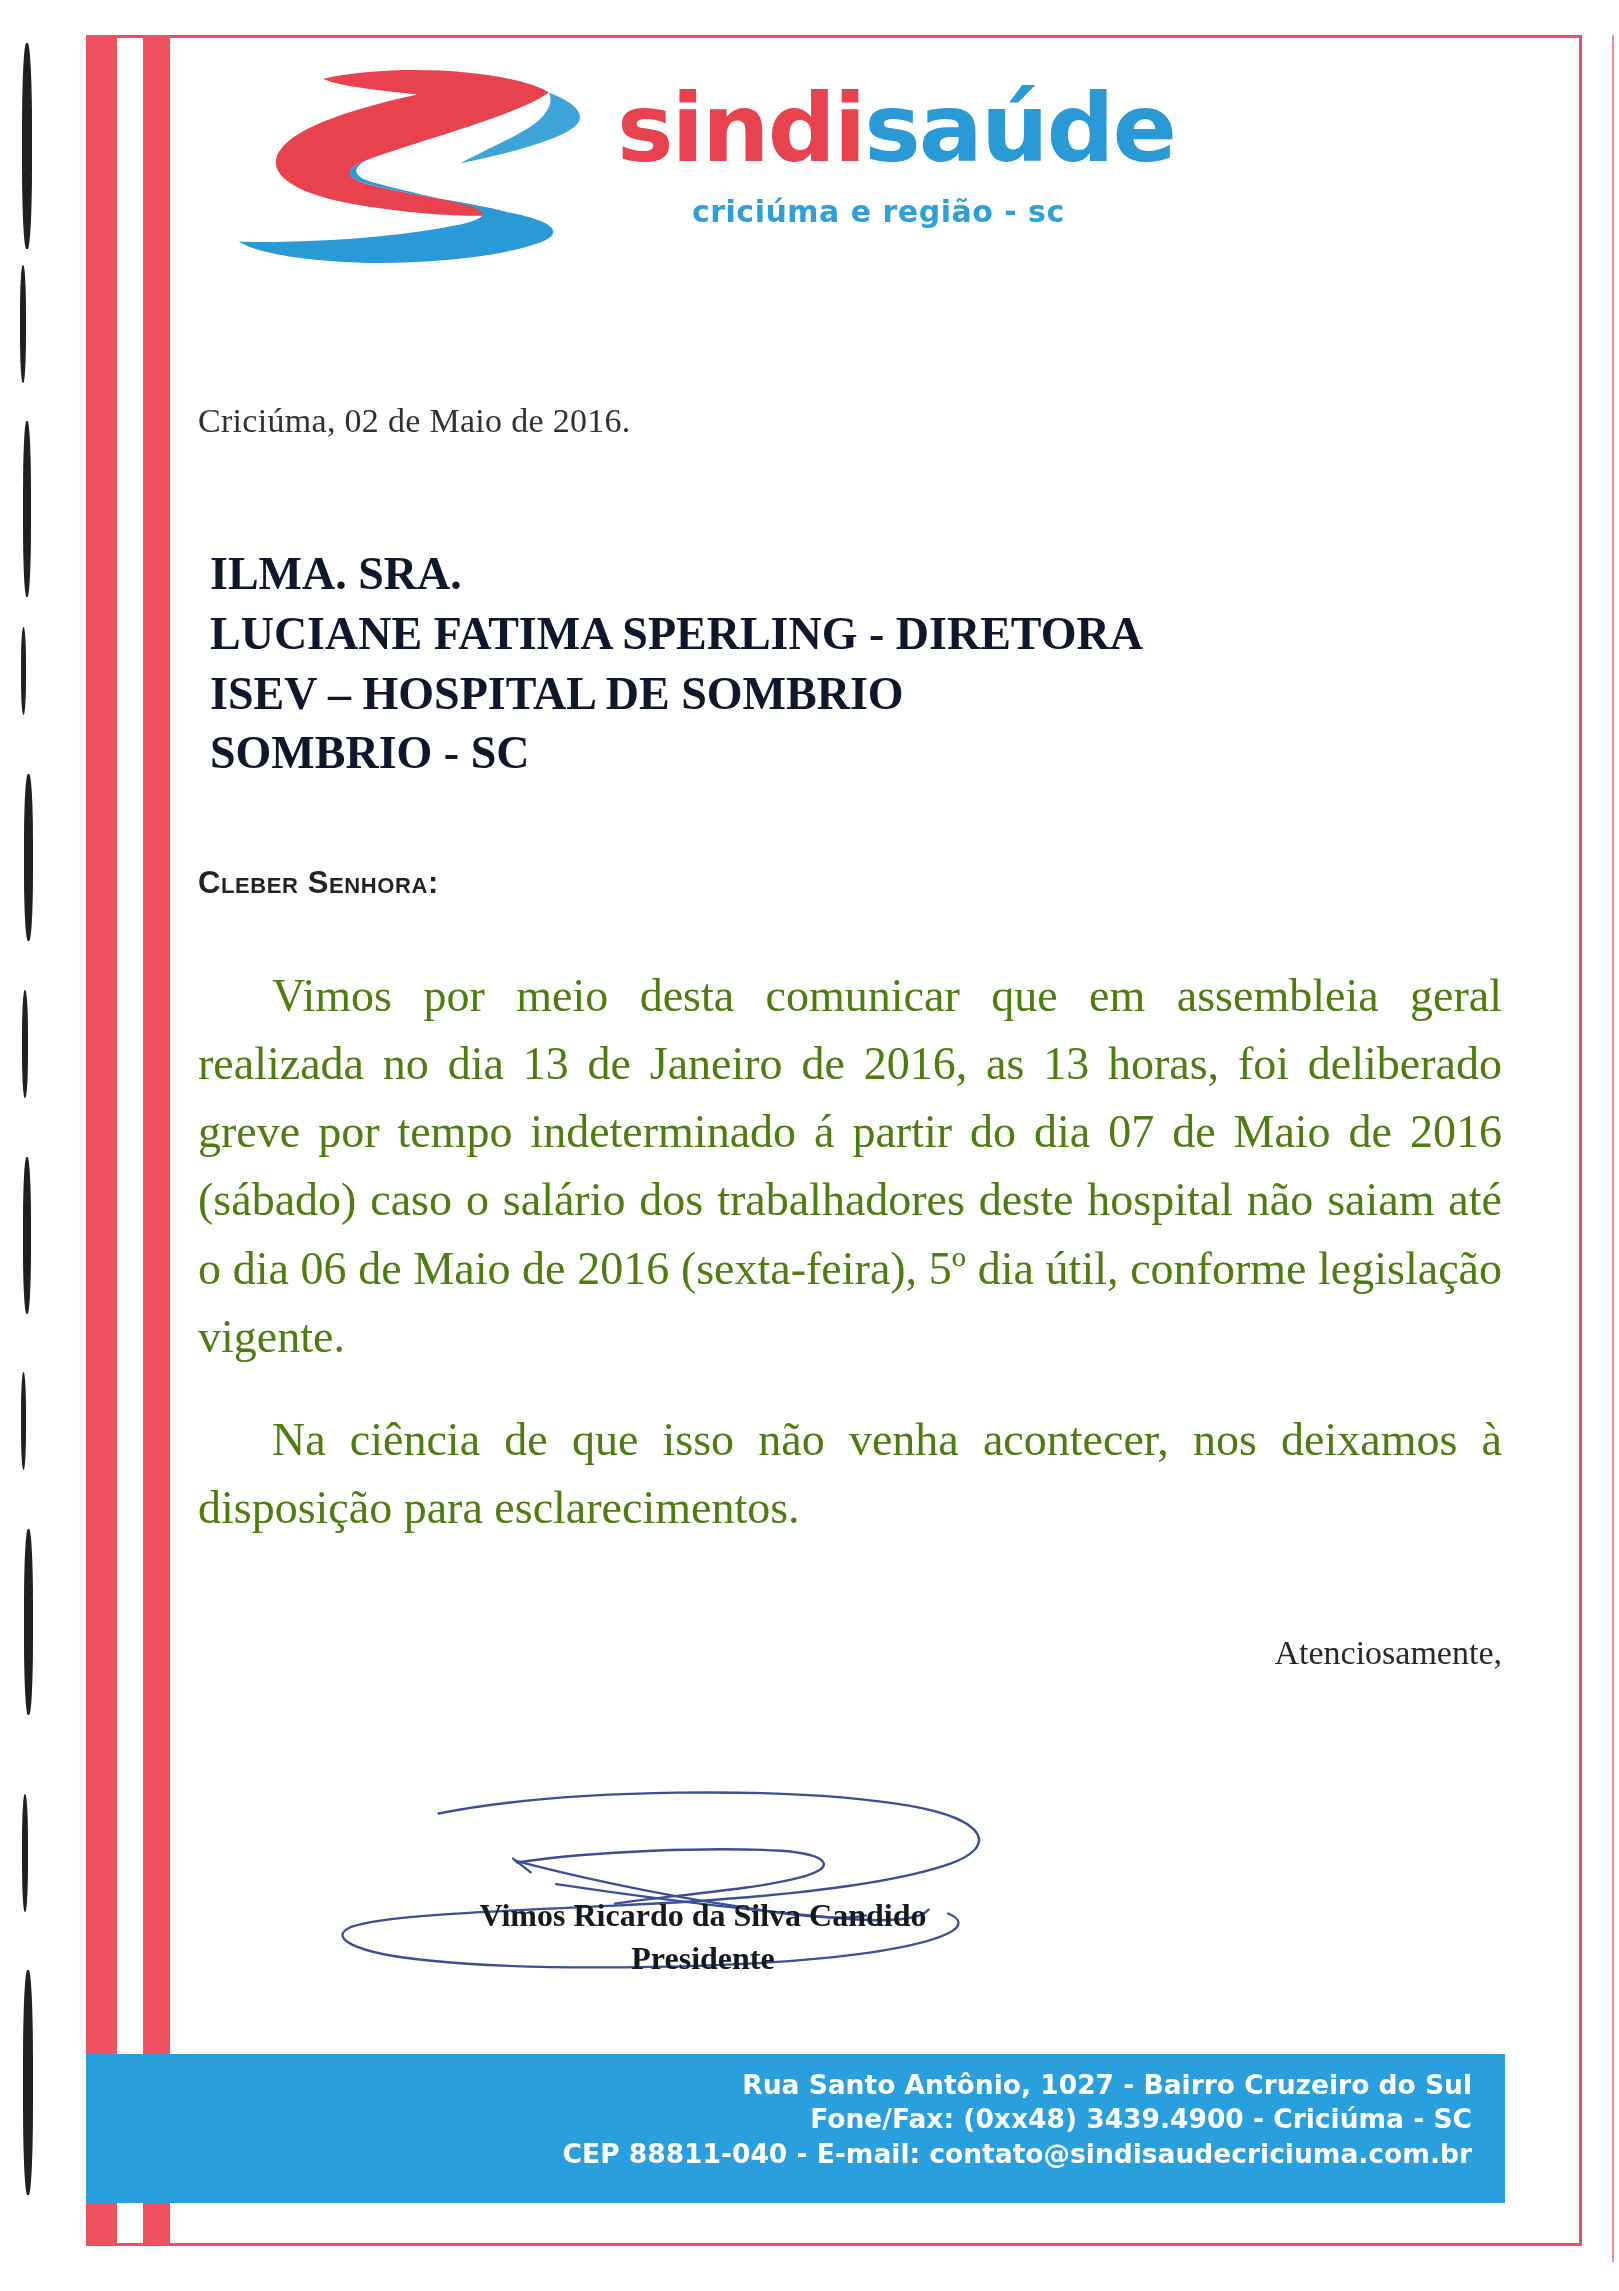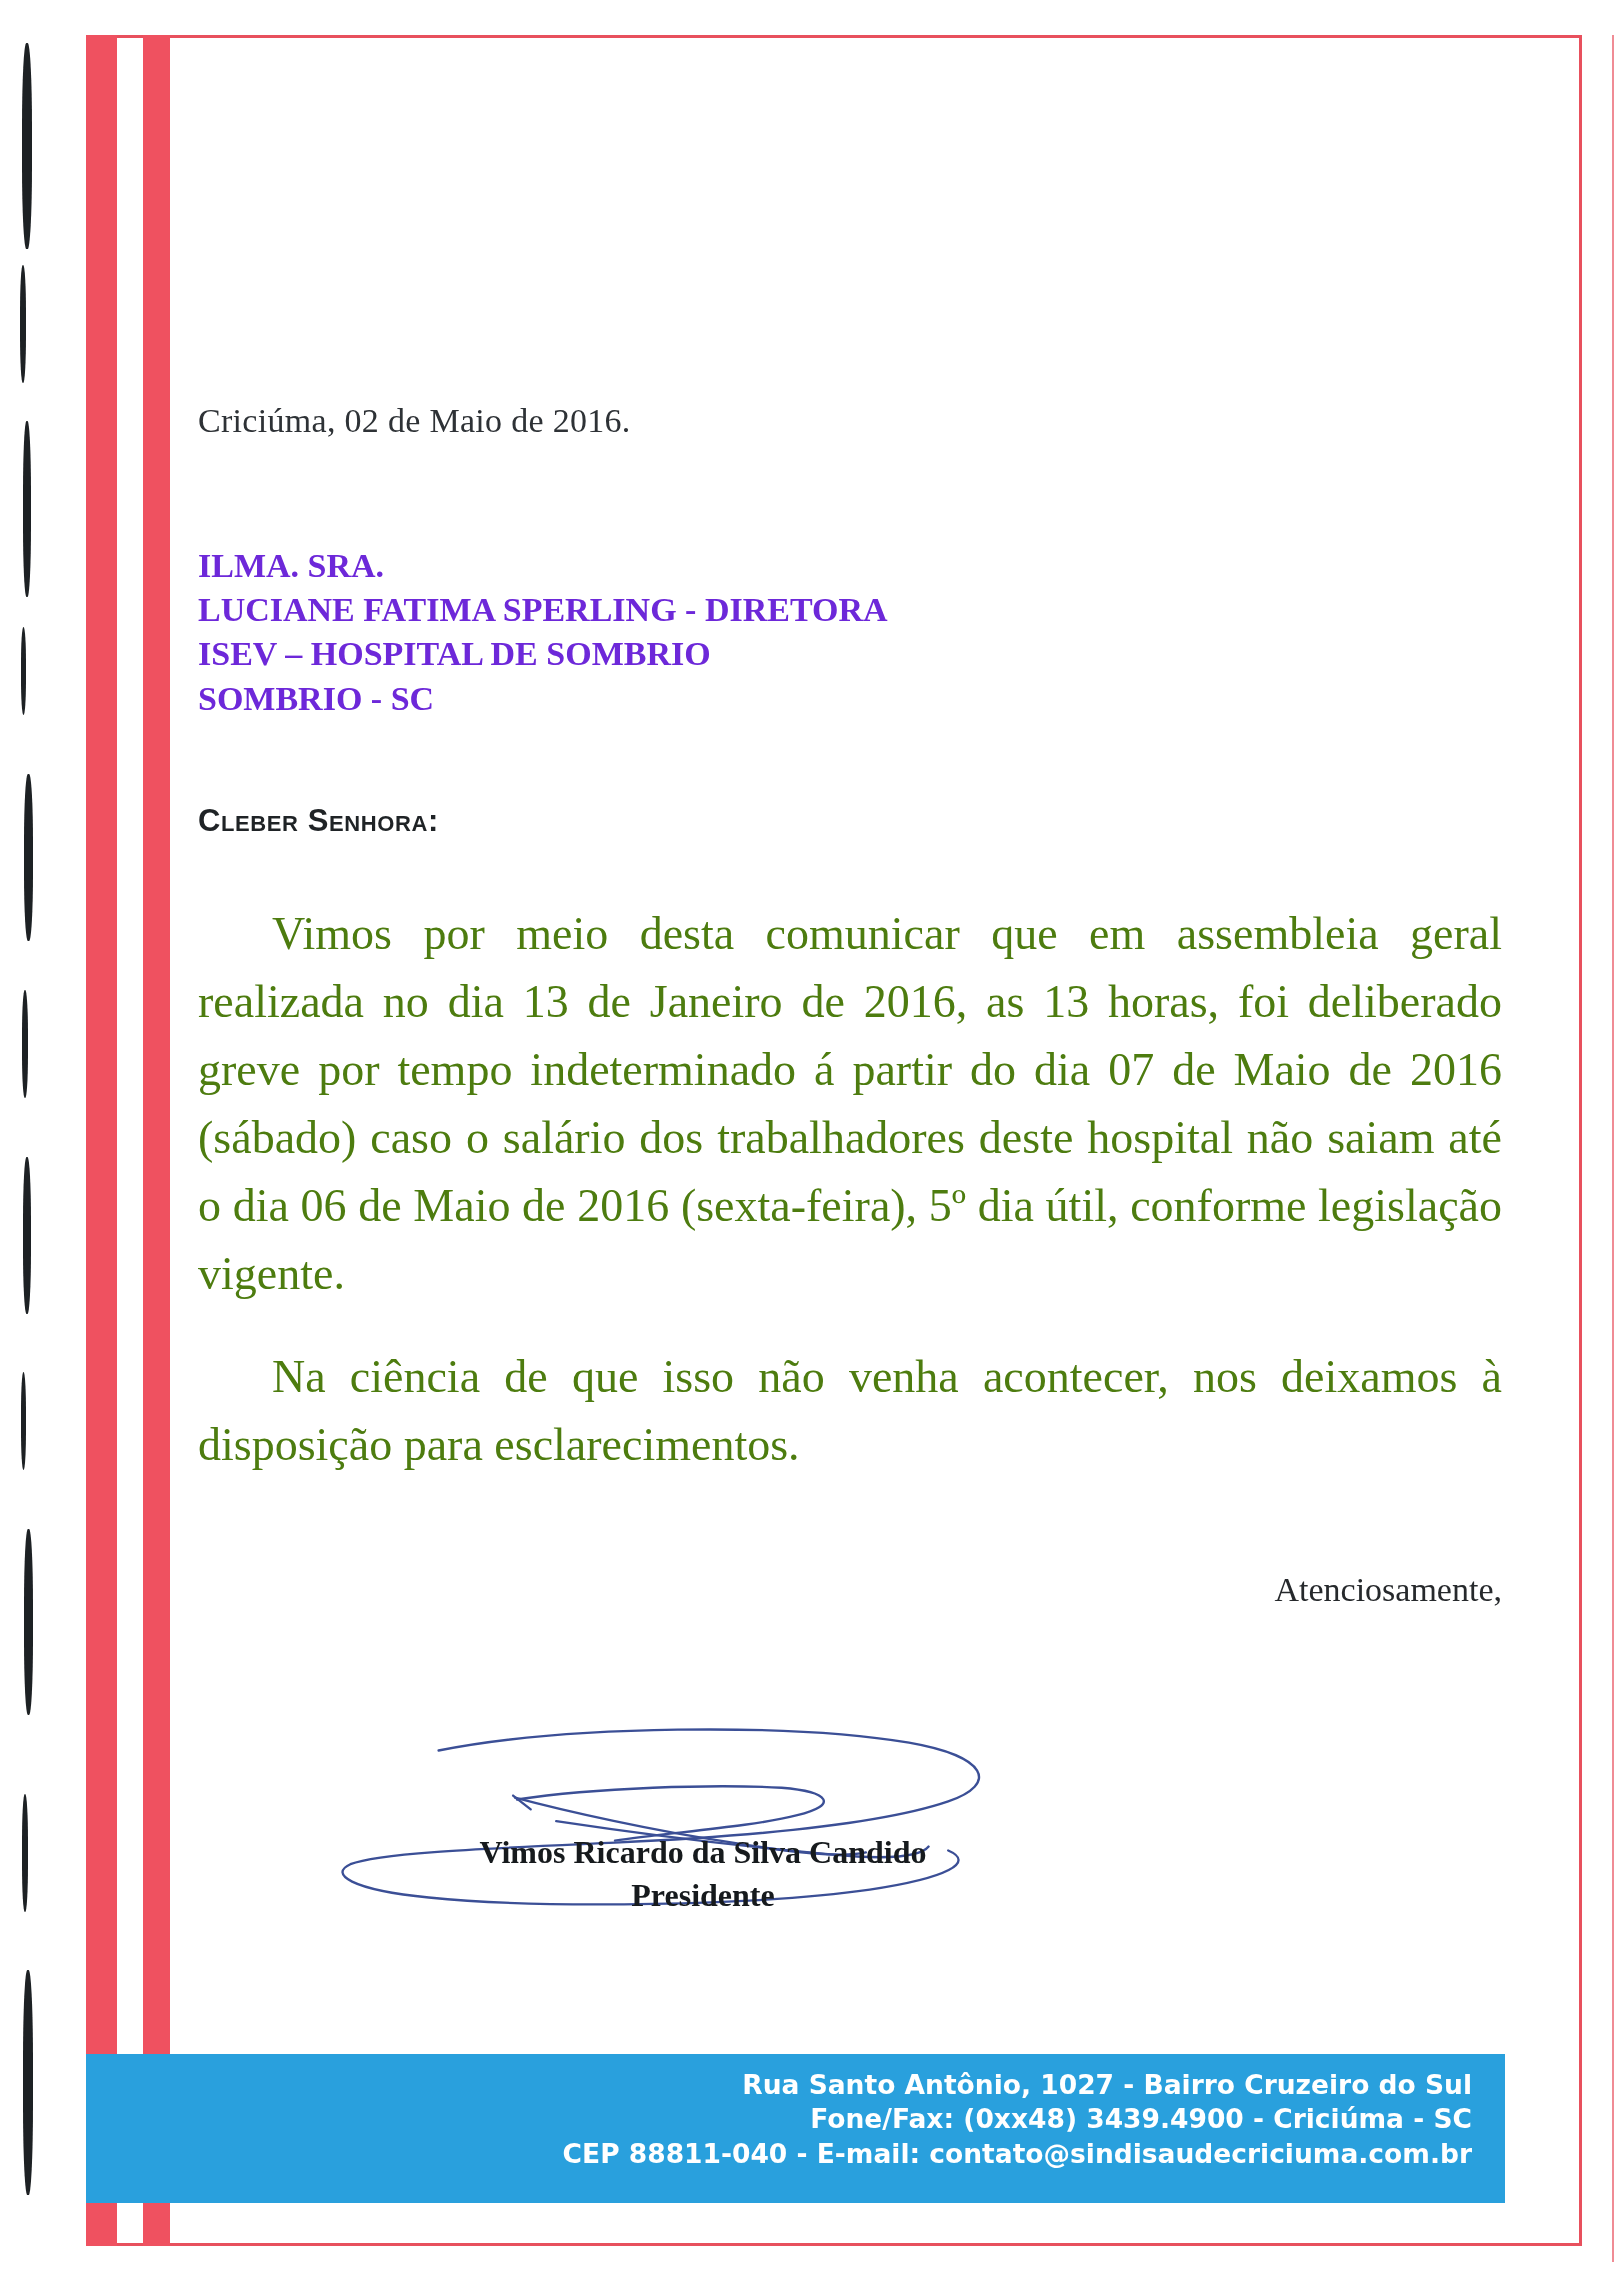--- a/index.html
+++ b/index.html
@@ -115,24 +115,25 @@
   }
 
   .date-line {
     font-size: 34px;
     color: #2e3236;
     letter-spacing: 0.3px;
   }
 
   .addressee {
     margin-top: 104px;
-    font-size: 34px;
+    font-size: 46px;
     font-weight: bold;
     line-height: 1.30;
-    color: #6d28d9;
+    color: #0f172a;
+    margin-left: 12px;
   }
 
   .salutation {
     margin-top: 82px;
     font-family: "Liberation Sans", sans-serif;
     font-weight: bold;
     font-size: 31px;
     font-variant: small-caps;
     letter-spacing: 0.6px;
     color: #1f2326;
@@ -222,20 +223,42 @@
     <div class="smear" style="left:21.6px; top:1794px;width:6.9px;  height:118px;"></div>
     <div class="smear" style="left:22.5px; top:1970px;width:10.8px; height:225px;"></div>
   </div>
 
   <div class="frame-border-outer"></div>
   <div class="frame-border"></div>
 
   <div class="stripe stripe-a"></div>
   <div class="stripe stripe-b"></div>
 
+  <div class="logo-block">
+
+    <svg class="logo-swoosh" viewBox="0 0 420 210">
+      <path d="M100 12 C 185 -6, 300 6, 330 26 C 300 48, 210 72, 152 92
+               C 122 102, 118 112, 148 120 C 186 130, 250 138, 288 148
+               C 268 156, 188 150, 132 140 C 66 128, 36 106, 60 80
+               C 82 56, 150 38, 196 28 C 160 24, 116 20, 100 12 Z" fill="#e8424f"></path>
+      <path d="M152 92 C 122 102, 118 112, 148 120 C 186 130, 250 138, 288 148
+               C 330 156, 352 168, 318 180 C 280 194, 186 204, 110 198
+               C 52 194, 22 184, 14 178 C 60 180, 150 176, 210 166
+               C 262 158, 276 150, 250 142 C 222 134, 170 124, 146 116
+               C 128 110, 130 100, 152 92 Z" fill="#2a9ad6"></path>
+      <path d="M330 26 C 356 36, 374 50, 352 64 C 330 78, 280 90, 240 98
+               C 262 86, 300 70, 318 56 C 332 44, 334 34, 330 26 Z" fill="#2a9ad6" opacity="0.9"></path>
+    </svg>
+
+    <div class="logo-wordmark">
+      <span class="wm-sindi">sindi</span><span class="wm-saude">saúde</span>
+    </div>
+
+    <div class="logo-sub">criciúma e região - sc</div>
+  </div>
 
   <div class="content">
 
     <div class="date-line">Criciúma, 02 de Maio de 2016.</div>
 
     <div class="addressee">
       <div>ILMA. SRA.</div>
       <div>LUCIANE FATIMA SPERLING - DIRETORA</div>
       <div>ISEV – HOSPITAL DE SOMBRIO</div>
       <div>SOMBRIO - SC</div>

